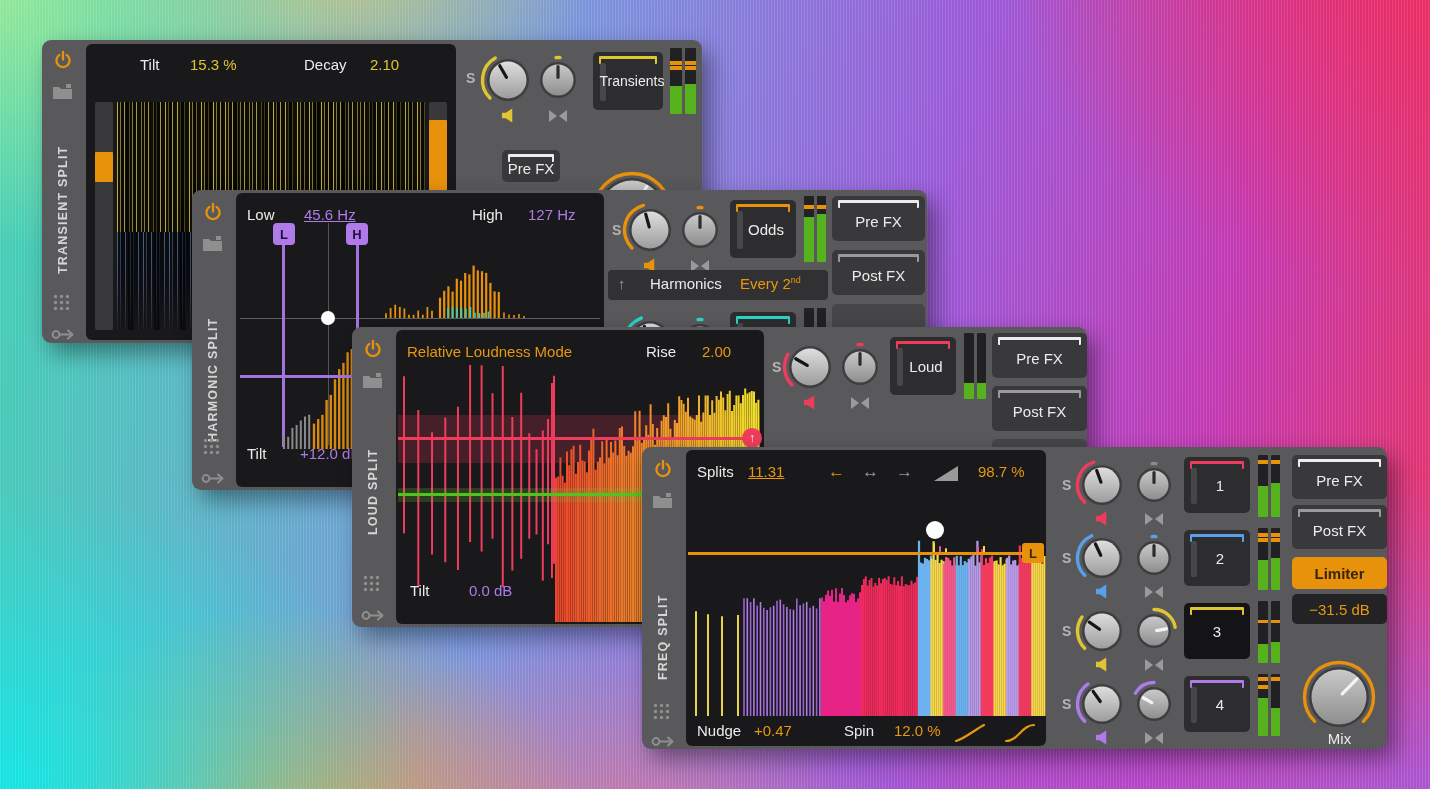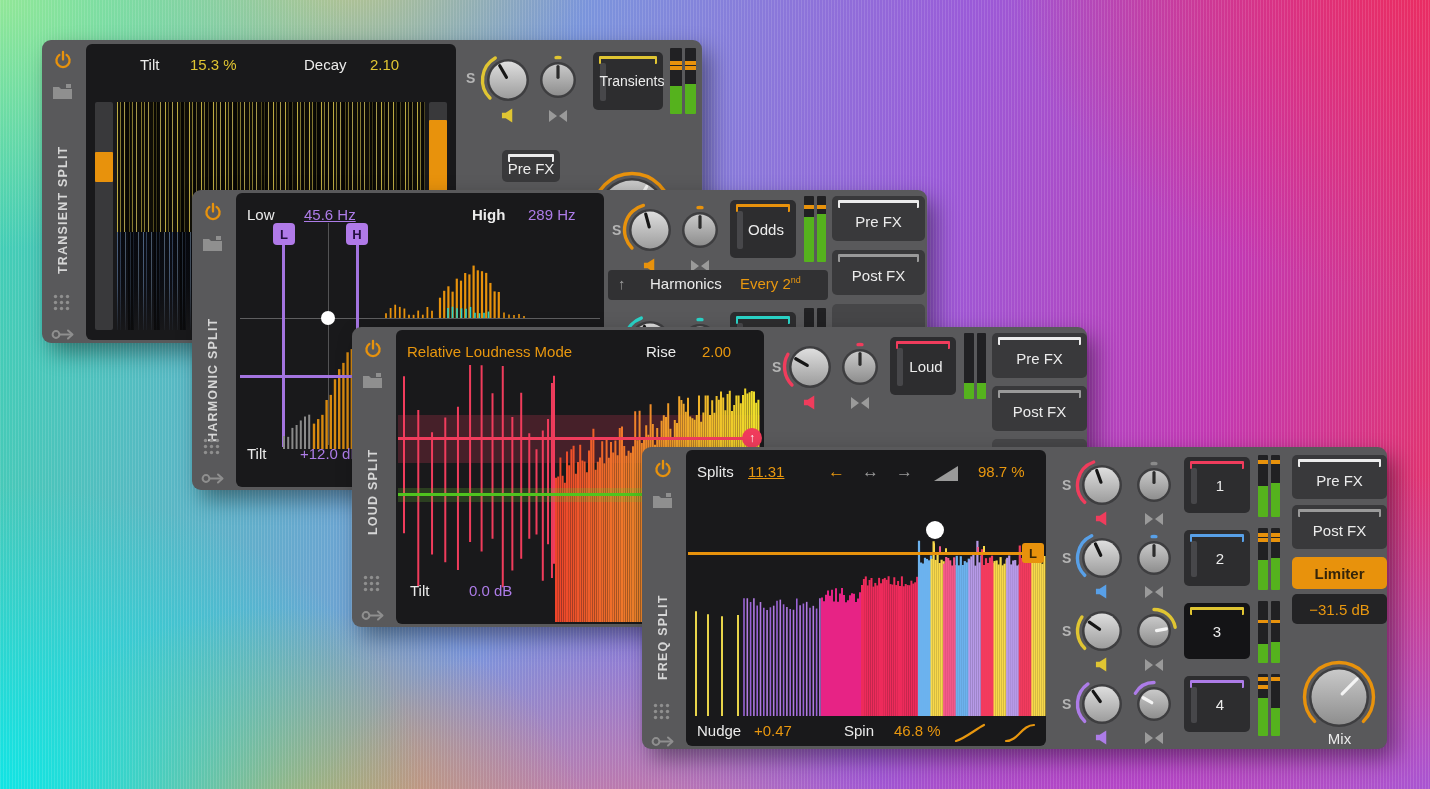--- a/index.html
+++ b/index.html
@@ -179,22 +179,22 @@
       </svg></span>
   <span class="ic" style="left:9px;top:282px;"><svg width="24" height="13" viewBox="0 0 24 13">
         <circle cx="5" cy="6.5" r="3.4" fill="none" stroke="#8f8f8f" stroke-width="2"></circle>
         <line x1="9" y1="6.5" x2="21" y2="6.5" stroke="#8f8f8f" stroke-width="2"></line>
         <path d="M17 2.5 L21.5 6.5 L17 10.5" fill="none" stroke="#8f8f8f" stroke-width="2" stroke-linecap="round" stroke-linejoin="round"></path>
       </svg></span>
 
   <div class="display" style="left:44px;top:3px;width:368px;height:294px;">
     <span class="lbl abs" style="left:11px;top:13px;">Low</span>
     <span class="val purple abs" style="left:68px;top:13px;text-decoration:underline;">45.6 Hz</span>
-    <span class="lbl abs" style="left:236px;top:13px;font-weight:bold;">High</span>
-    <span class="val purple abs" style="left:292px;top:13px;">289 Hz</span>
+    <span class="lbl abs" style="left:236px;top:13px;">High</span>
+    <span class="val purple abs" style="left:292px;top:13px;">127 Hz</span>
 
     <div class="hline" style="left:92px;top:30px;width:1px;height:222px;background:#535355;"></div>
     <div class="hline" style="left:4px;top:125px;width:360px;height:1px;background:#5e5e60;"></div>
     <div class="hline" style="left:46px;top:36px;width:3px;height:218px;background:#a374e0;"></div>
     <div class="hline" style="left:120px;top:36px;width:3px;height:194px;background:#a374e0;"></div>
     <div class="flag" style="left:37px;top:30px;">L</div>
     <div class="flag" style="left:110px;top:30px;">H</div>
     <svg id="spec-harmonic" width="368" height="294" viewBox="0 0 368 294" style="position:absolute;left:0;top:0;">
         <line x1="150" y1="120.1640557793653" x2="150" y2="125" stroke="#e8920c" stroke-width="1.8"></line>
         <line x1="154.6" y1="115.03972319261811" x2="154.6" y2="125" stroke="#e8920c" stroke-width="1.8"></line>
@@ -718,21 +718,21 @@
         <line x1="292" y1="96.98473701043986" x2="292" y2="104" stroke="#f4598a" stroke-width="2"></line>
         <line x1="298" y1="95.98801023098349" x2="298" y2="104" stroke="#f8d84a" stroke-width="2"></line>
       </svg>
     <div class="hline" style="left:2px;top:102px;width:338px;height:3px;background:#e8920c;"></div>
     <div class="ltag" style="left:336px;top:93px;">L</div>
     <div class="wdot" style="left:240px;top:71px;width:18px;height:18px;"></div>
 
     <span class="lbl abs" style="left:11px;top:272px;">Nudge</span>
     <span class="val orange abs" style="left:68px;top:272px;">+0.47</span>
     <span class="lbl abs" style="left:158px;top:272px;">Spin</span>
-    <span class="val orange abs" style="left:208px;top:272px;">46.8 %</span>
+    <span class="val orange abs" style="left:208px;top:272px;">12.0 %</span>
     <span class="ic" style="left:268px;top:273px;"><svg width="32" height="20" viewBox="0 0 32 20">
           <path d="M2 18 C10 16 22 6 30 2" fill="none" stroke="#e8970f" stroke-width="2.2" stroke-linecap="round"></path>
         </svg></span>
     <span class="ic" style="left:318px;top:273px;"><svg width="32" height="20" viewBox="0 0 32 20">
           <path d="M2 18 C14 18 18 2 30 2" fill="none" stroke="#e8970f" stroke-width="2.2" stroke-linecap="round"></path>
         </svg></span>
   </div>
 
   <span class="S" style="left:420px;top:30px;">S</span>
   <span class="knob" style="left: 432px; top: 10px;"><svg width="56" height="56" viewBox="-28 -28 56 56">

